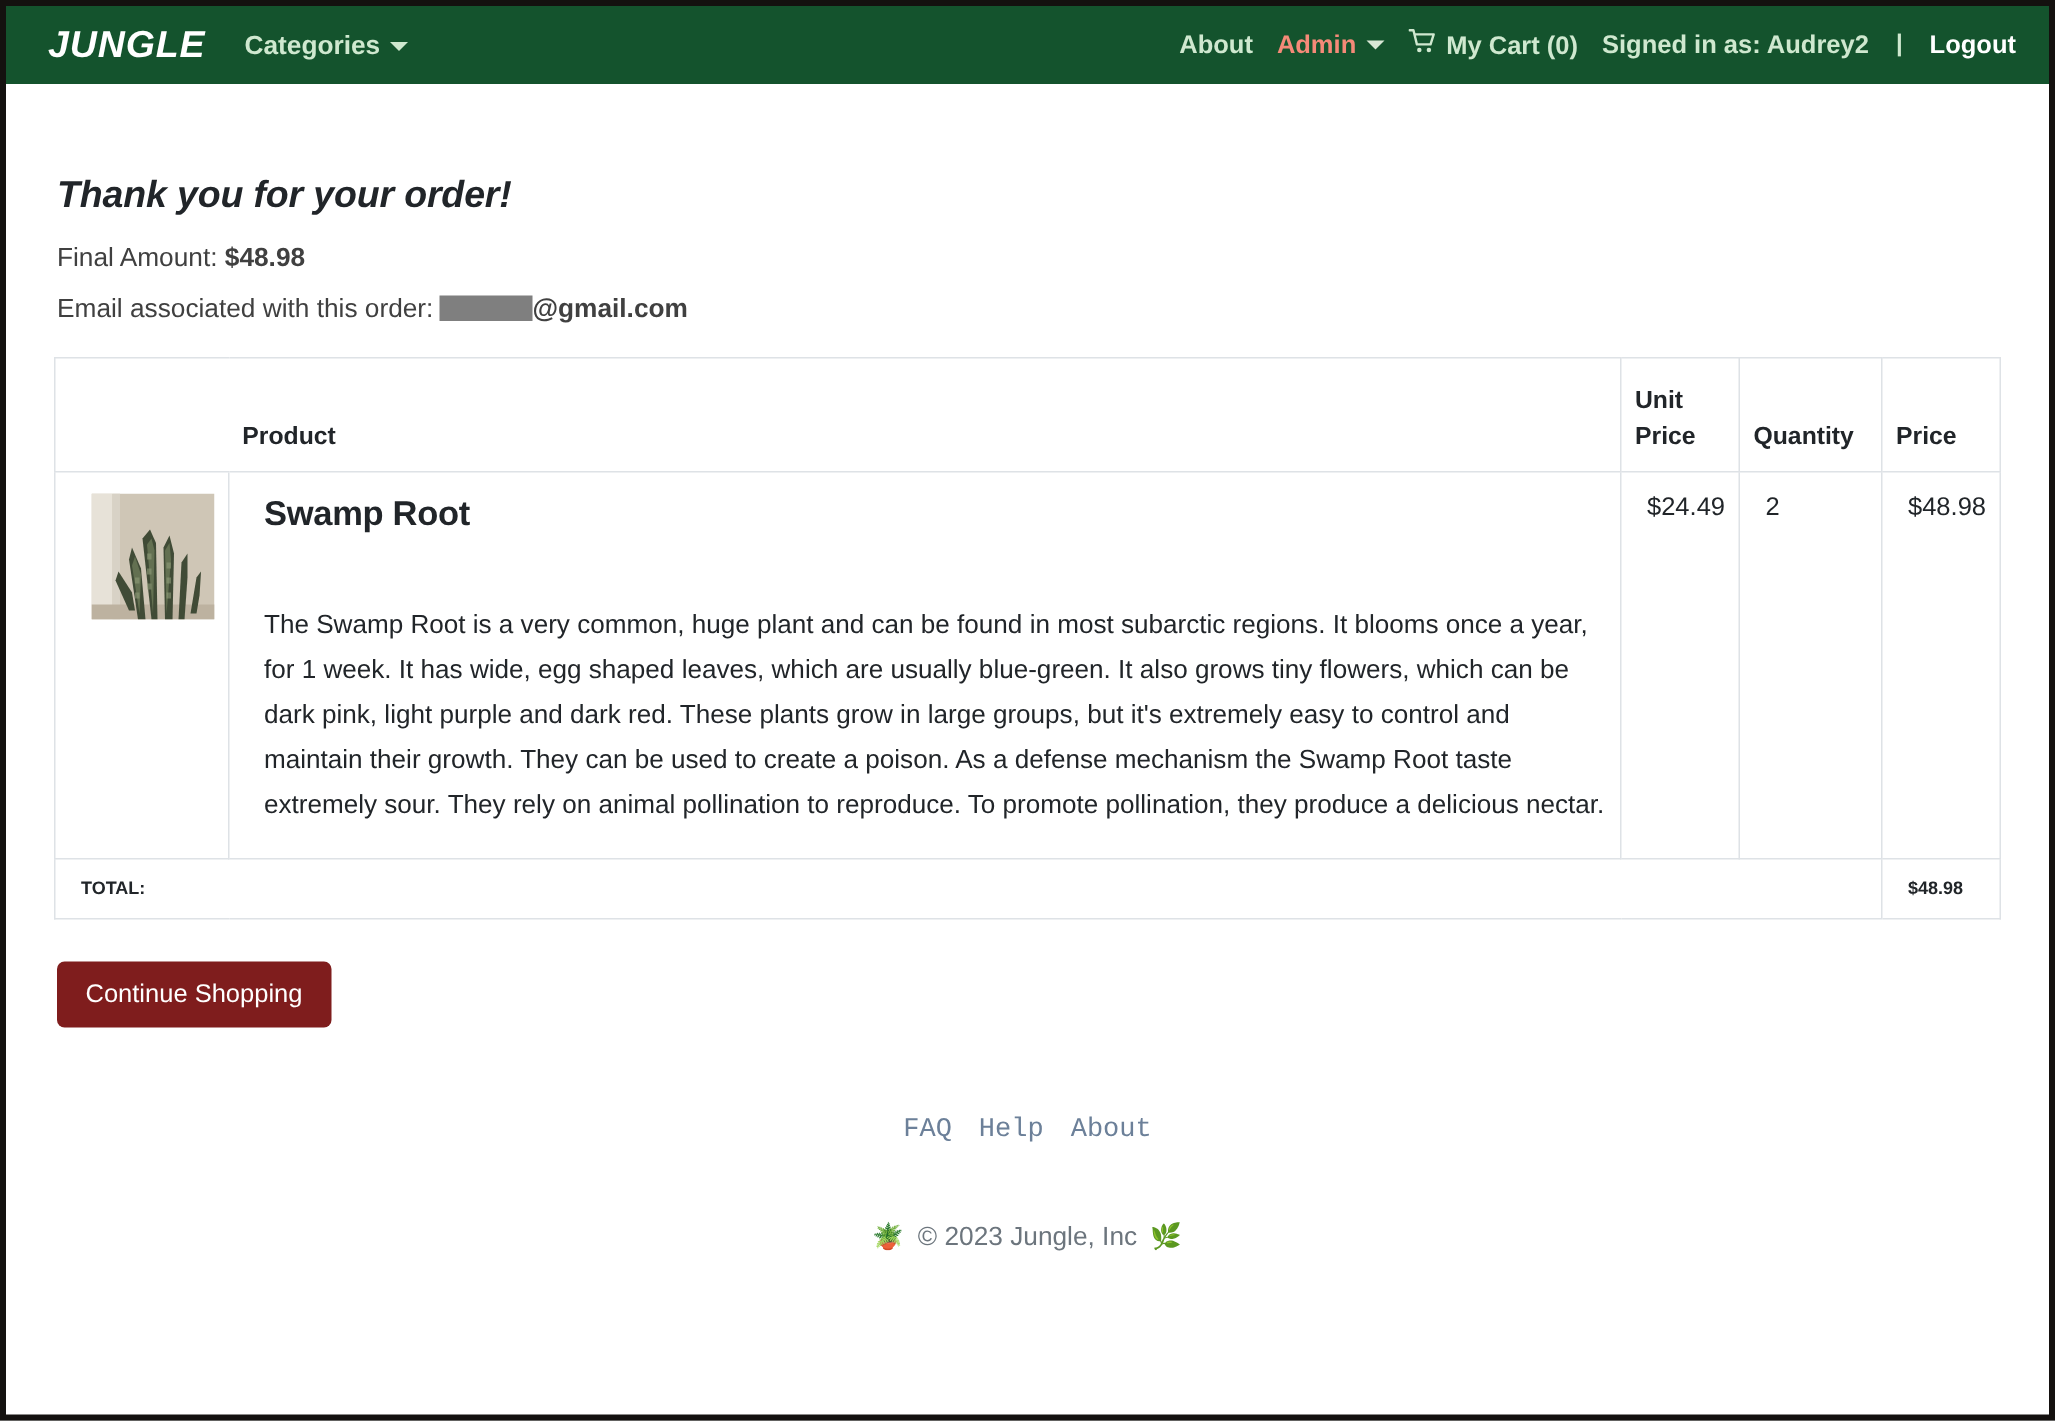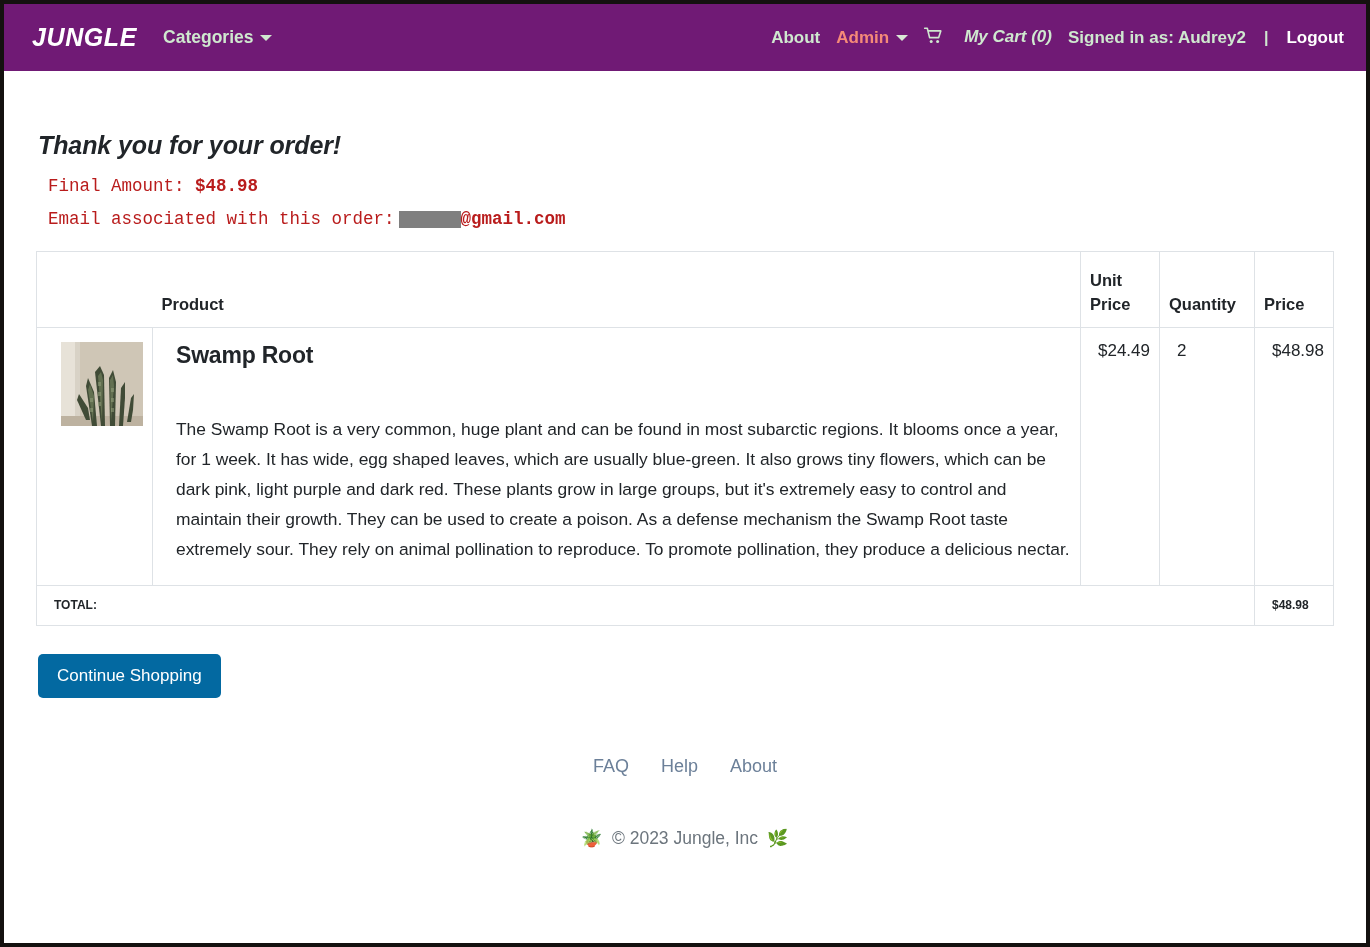--- a/index.html
+++ b/index.html
@@ -17,22 +17,22 @@
     width: 1370px;
     height: 947px;
     background: #ffffff;
     border: 4px solid #14110f;
     position: relative;
     overflow: hidden;
   }
 
   
   .navbar {
-    height: 67px;
-    background: #701a75;
+    height: 52px;
+    background: #14532d;
     display: flex;
     align-items: center;
     padding: 0 22px 0 28px;
     width: 100%;
   }
   .brand {
     color: #ffffff;
     font-weight: bold;
     font-style: italic;
     font-size: 25px;
@@ -60,21 +60,21 @@
   .nav-link.admin { color: #f58a78; }
   .caret {
     display: inline-block;
     margin-left: 7px;
     border-left: 6px solid transparent;
     border-right: 6px solid transparent;
     border-top: 6px solid #cfe8cf;
     vertical-align: 2px;
   }
   .caret.admin-caret { border-top-color: #d9e8d6; }
-  .cart-item { display: flex; align-items: flex-start; gap: 21px; font-style: italic; }
+  .cart-item { display: flex; align-items: flex-end; gap: 6px; }
   .cart-icon { display: block; }
   .signed-in {
     color: #cfe8cf;
     font-size: 17px;
     font-weight: bold;
   }
   .divider-pipe { color: #cfe8cf; font-weight: bold; margin: 0 2px; }
   .logout { color: #ffffff; font-size: 17px; font-weight: bold; text-decoration: none; }
 
   
@@ -91,26 +91,25 @@
   .thanks {
     font-size: 25px;
     font-weight: bold;
     color: #212529;
     margin: 60px 0 0 2px;
     letter-spacing: -0.1px;
     font-style: italic;
   }
   .meta-line {
     font-size: 17.5px;
-    color: #b91c1c;
-    margin: 13px 0 0 12px;
+    color: #404040;
+    margin: 13px 0 0 2px;
     display: flex;
     align-items: center;
     flex-wrap: wrap;
-    font-family: Liberation Mono, monospace;
   }
   .meta-line.first { margin-top: 16px; }
   .meta-line b { font-weight: bold; }
   .redaction {
     display: inline-block;
     width: 62px;
     height: 17px;
     background: #7f7f7f;
     margin: 0 0 0 4px;
     vertical-align: -2px;
@@ -177,37 +176,38 @@
     margin-top: 16px;
   }
   .total-label { border-right: none !important; }
   .total-blank { border-left: none !important; border-right: none !important; }
   .total-value { text-align: left; }
 
   
   .continue-btn {
     display: inline-block;
     margin: 28px 0 0 2px;
-    background: #0369a1;
+    background: #7f1d1d;
     color: #ffffff;
     border: none;
     border-radius: 5px;
     padding: 12px 19px;
     font-size: 17px;
     font-family: "Liberation Sans", sans-serif;
     cursor: pointer;
     text-decoration: none;
   }
 
   
   .footer-links {
     display: flex;
     justify-content: center;
-    gap: 32px;
+    gap: 18px;
     margin-top: 58px;
+    font-family: Liberation Mono, monospace;
   }
   .footer-link {
     color: #6c8099;
     font-size: 18px;
     text-decoration: none;
   }
   .footer-copy {
     display: flex;
     justify-content: center;
     align-items: center;

